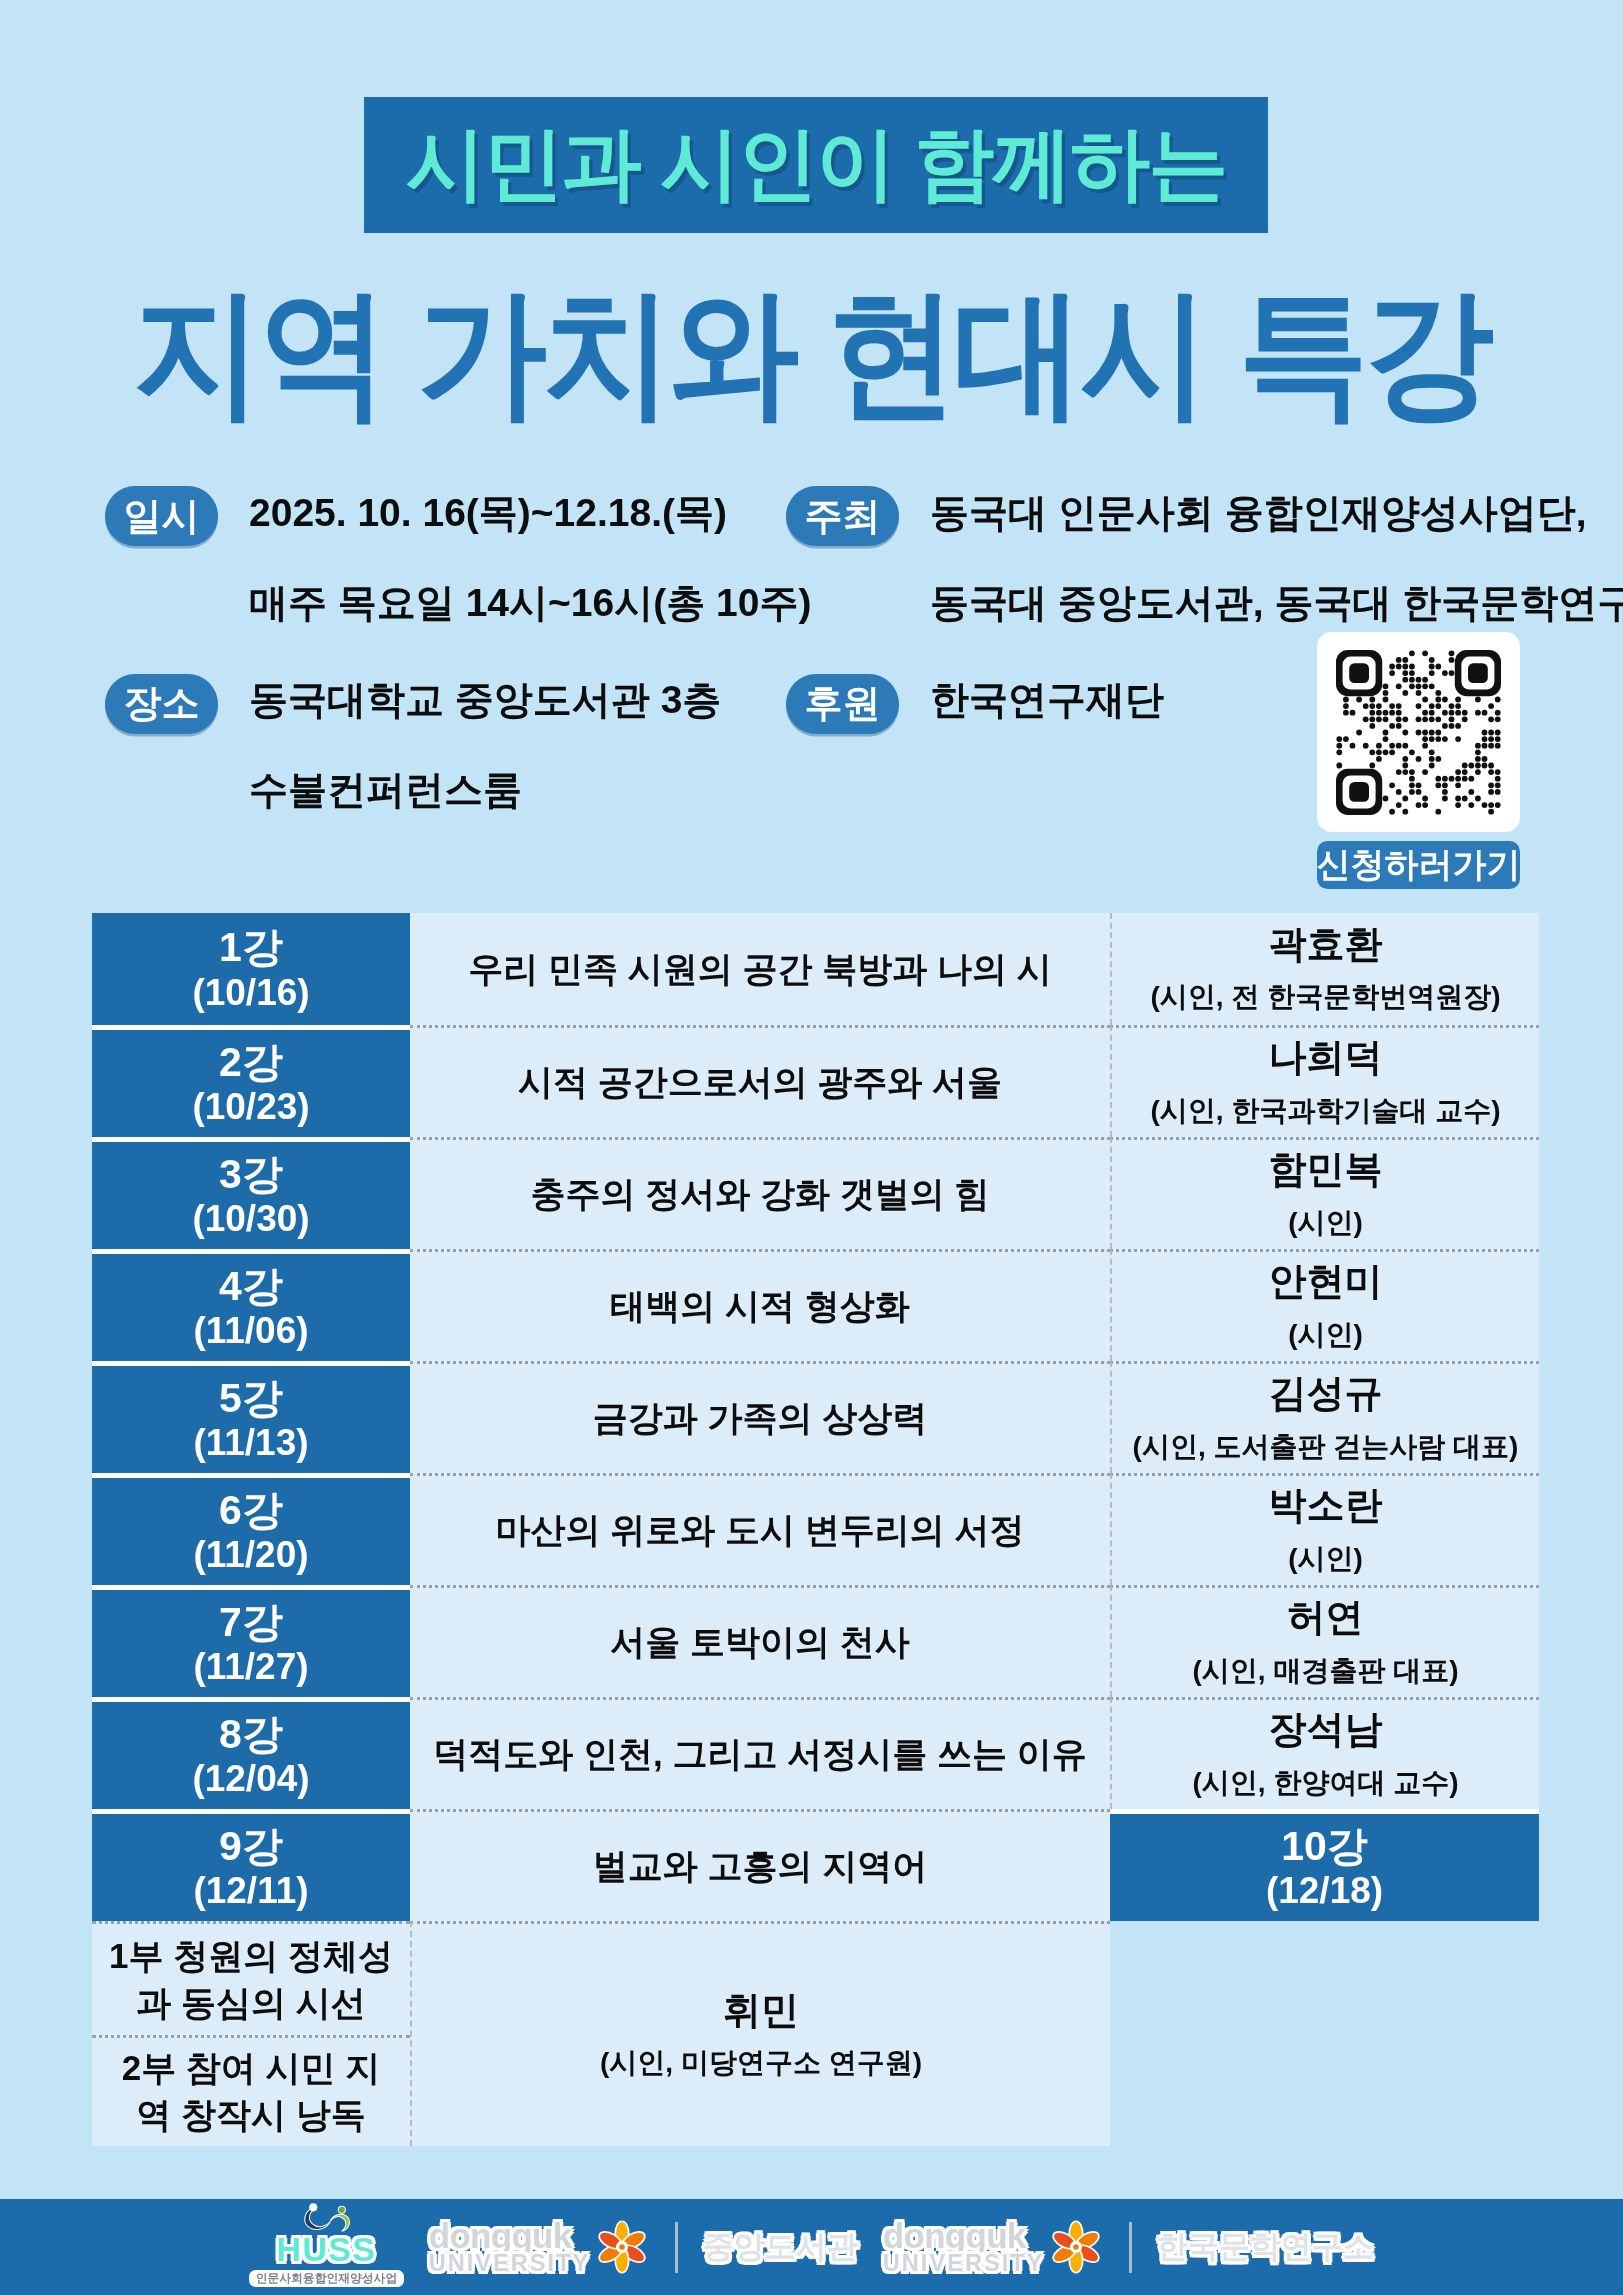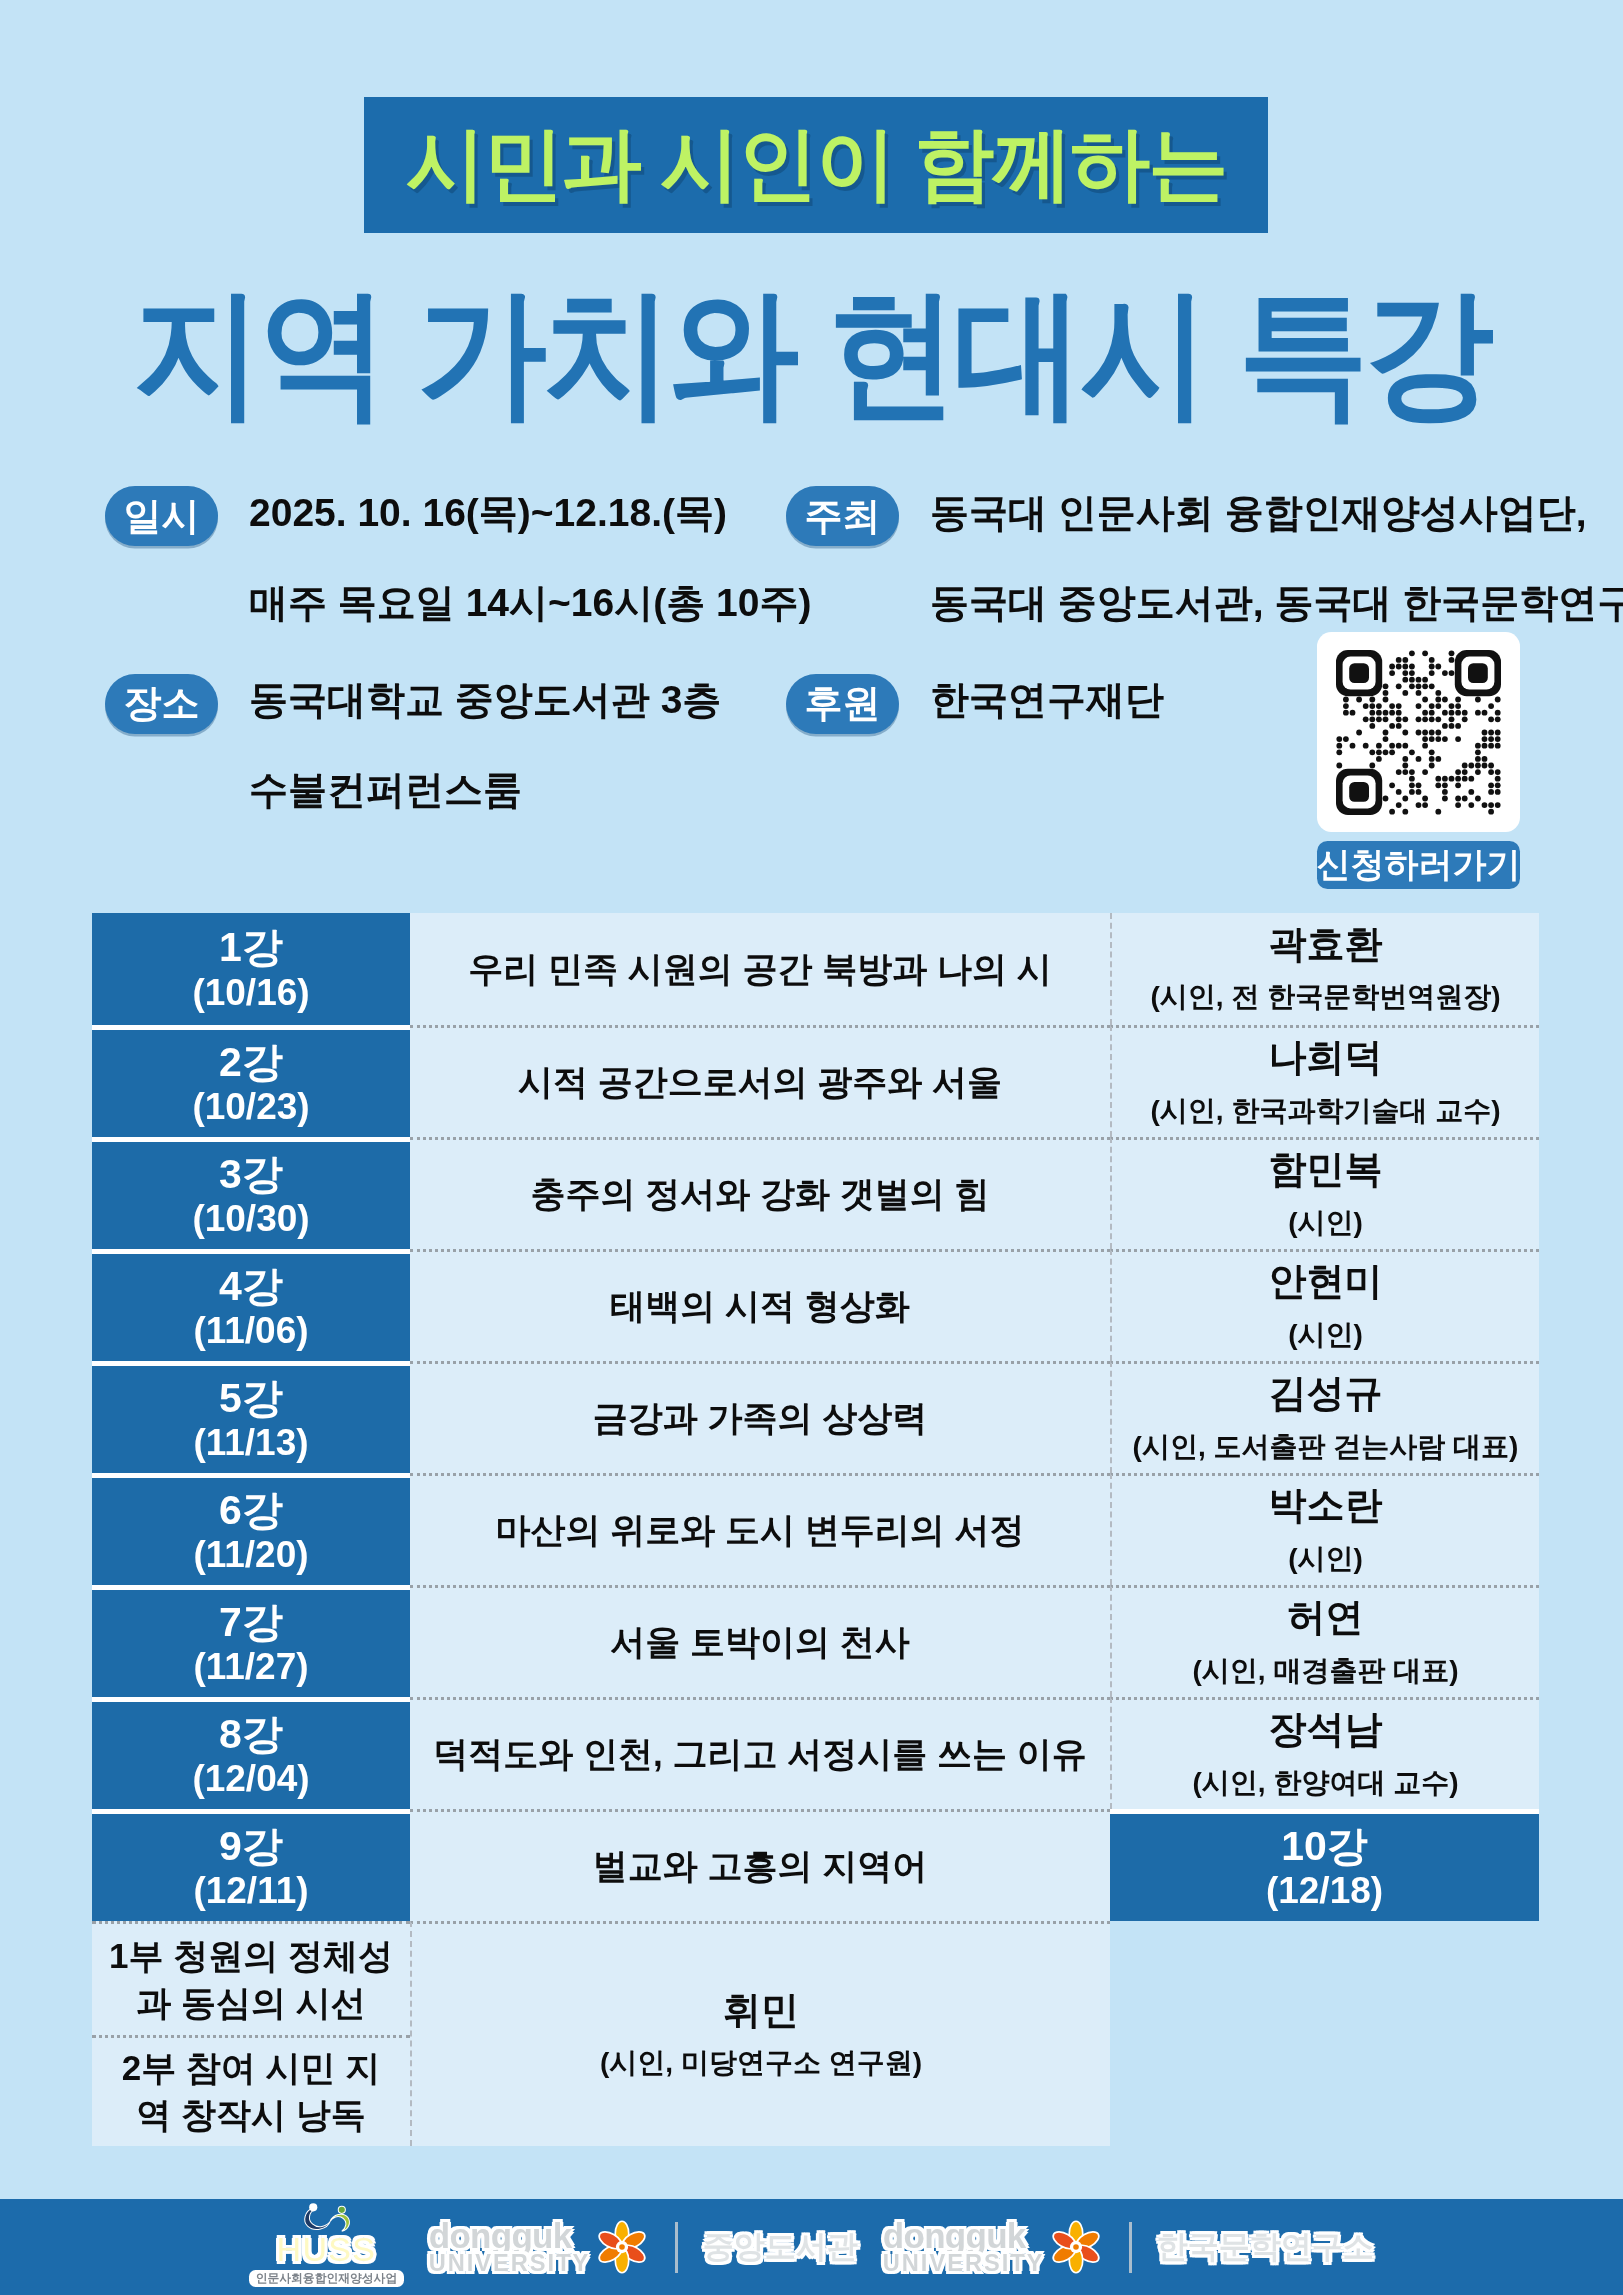--- a/index.html
+++ b/index.html
@@ -6,21 +6,21 @@
   .poster{
     position:relative;width:1623px;height:2295px;background:#c3e3f6;
     overflow:hidden;font-family:"Liberation Sans", sans-serif;
   }
   
   .banner{
     position:absolute;left:364px;top:97px;width:904px;height:136px;
     background:#1c6cac;display:flex;align-items:center;justify-content:center;
   }
   .banner span{
-    color:#bef264;font-size:80px;font-weight:900;letter-spacing:-2px;
+    color:#5eead4;font-size:80px;font-weight:900;letter-spacing:-2px;
     text-shadow:3.3px 3.9px 0 rgba(10,51,88,.35);white-space:nowrap;
   }
   
   .title{
     position:absolute;left:0;top:260px;width:1623px;margin:0;
     text-align:center;color:#2273b4;font-size:130px;font-weight:900;
     letter-spacing:-3.9px;transform:scaleY(1.08);transform-origin:top center;
     white-space:nowrap;
   }
   
@@ -83,21 +83,21 @@
   
   .footer{
     position:absolute;left:0;top:2199px;width:1623px;height:96px;background:#1c6bab;
     display:flex;align-items:center;justify-content:center;gap:25px;
   }
   .outline{
     text-shadow:-2.6px -2.6px 0 #fff,2.6px -2.6px 0 #fff,-2.6px 2.6px 0 #fff,2.6px 2.6px 0 #fff,
                  0 -3.3px 0 #fff,0 3.3px 0 #fff,-3.3px 0 0 #fff,3.3px 0 0 #fff;
   }
   .huss{display:flex;flex-direction:column;align-items:center;line-height:1;margin-top:-3.9px;}
-  .huss .huss-name{color:#fef9c3;font-size:34px;font-weight:400;letter-spacing:1.3px;text-align:center;}
+  .huss .huss-name{color:#5eead4;font-size:34px;font-weight:700;letter-spacing:1.3px;text-align:center;}
   .huss .huss-cap{
     margin-top:3.9px;background:#ffffff;color:#7d838a;font-size:11.8px;font-weight:700;
     padding:2.6px 6.5px;border-radius:6.5px;white-space:nowrap;
   }
   .dgk{display:flex;align-items:center;gap:3.9px;}
   .dgk-text{display:flex;flex-direction:column;line-height:.95;justify-content:flex-end;}
   .dgk-text .l1{color:#d2d6d8;font-size:35px;font-weight:900;letter-spacing:-0.7px;}
   .dgk-text .l2{color:#d2d6d8;font-size:23.6px;font-weight:800;letter-spacing:2px;}
   .fdiv{width:2.6px;height:51px;background:#c2cbd2;opacity:.85;}
   .ftext{color:#dfe3e5;font-size:31px;font-weight:900;white-space:nowrap;}

